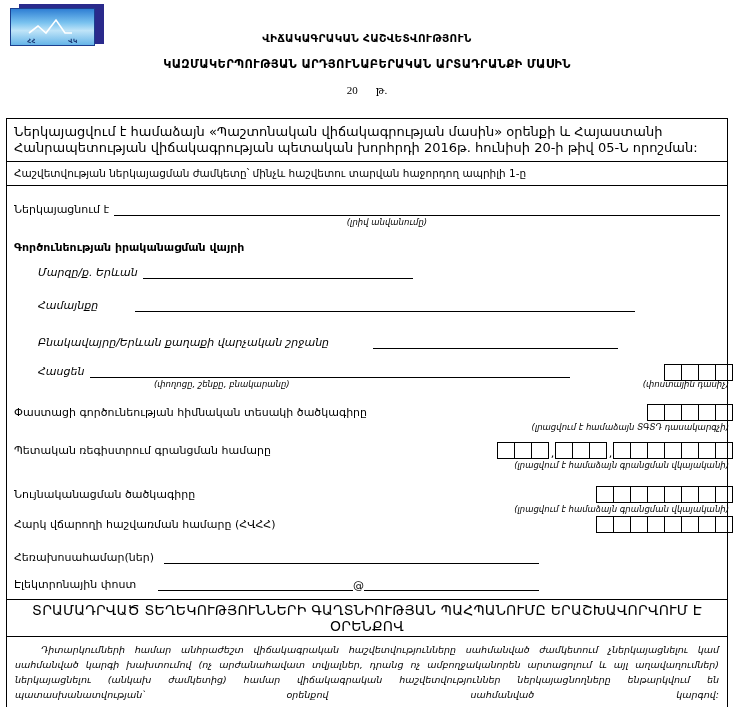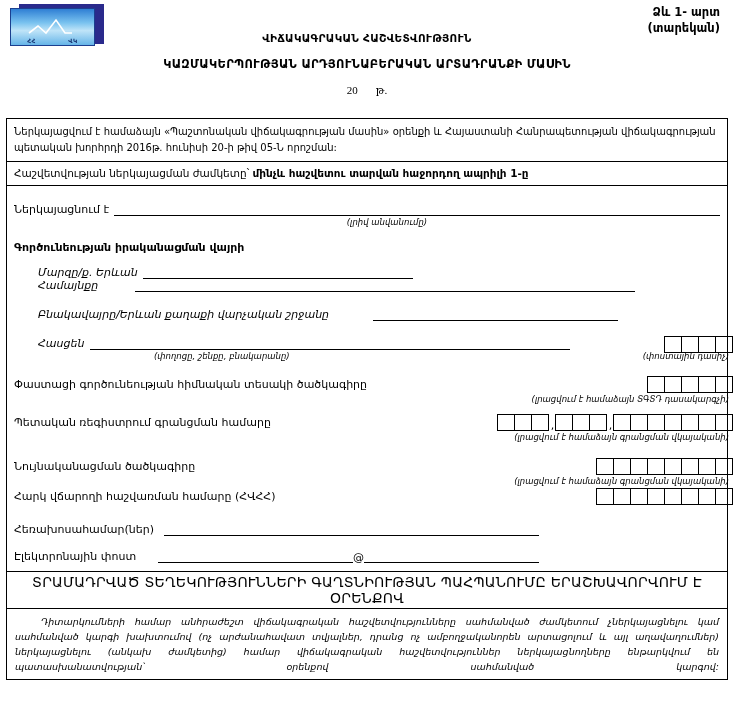--- a/index.html
+++ b/index.html
@@ -102,30 +102,30 @@
     position: absolute;
     left: 6px;
     top: 118px;
     width: 722px;
     border: 1px solid #000;
     box-sizing: border-box;
   }
   .row-legal {
     border-bottom: 1px solid #000;
     padding: 5px 7px 5px 7px;
-    font-size: 10px;
+    font-size: 13px;
     line-height: 16px;
   }
   .row-deadline {
     border-bottom: 1px solid #000;
     padding: 4px 7px 4px 7px;
     font-size: 10.5px;
     line-height: 15px;
   }
-  .row-deadline b { font-weight: bold; }
+  .row-deadline b { font-weight: normal; }
 
   .body-area {
     padding: 8px 7px 2px 7px;
     position: relative;
   }
 
   .fld {
     display: flex;
     align-items: flex-end;
     font-size: 11px;
@@ -218,24 +218,20 @@
         <svg width="83" height="36" viewBox="0 0 83 36">
           <polyline points="18,24 27,17 35,24 45,11 54,24 61,24" fill="none" stroke="#ffffff" stroke-width="1.6"></polyline>
         </svg>
         <div class="logo-sub">
           <span>ՀՀ</span>
           <span>ՎԿ</span>
         </div>
       </div>
     </div>
 
-    <div class="form-code">
-      <div>Ձև  1- արտ</div>
-      <div>(տարեկան)</div>
-    </div>
 
     <div class="title-block">
       <div class="title-line">ՎԻՃԱԿԱԳՐԱԿԱՆ ՀԱՇՎԵՏՎՈՒԹՅՈՒՆ</div>
       <div class="title-line main">ԿԱԶՄԱԿԵՐՊՈՒԹՅԱՆ ԱՐԴՅՈՒՆԱԲԵՐԱԿԱՆ ԱՐՏԱԴՐԱՆՔԻ ՄԱՍԻՆ</div>
       <div class="year-line">
         <span>20</span><span class="suffix">թ.</span>
       </div>
     </div>
   </div>
 
@@ -256,26 +252,26 @@
       <div class="hint" style="margin-top:1px; margin-left:40px;">(լրիվ անվանումը)</div>
 
 
       <div class="section-head">Գործունեության իրականացման վայրի</div>
 
       <div class="fld indent" style="margin-top:12px;">
         <span class="lbl ital">Մարզը/ք. Երևան</span>
         <span class="rule" style="width:270px;"></span>
       </div>
 
-      <div class="fld indent" style="margin-top:0;gap:37px;">
+      <div class="fld indent" style="margin-top:20px;gap:37px;">
         <span class="lbl ital">Համայնքը</span>
         <span class="rule" style="width:500px; margin-left:0;"></span>
       </div>
 
-      <div class="fld indent" style="margin-top:16px;gap:39px;">
+      <div class="fld indent" style="margin-top:24px;gap:39px;">
         <span class="lbl ital">Բնակավայրը/Երևան քաղաքի վարչական շրջանը</span>
         <span class="rule" style="width:245px;"></span>
       </div>
 
       <div class="fld indent" style="margin-top:16px; position:relative;">
         <span class="lbl ital">Հասցեն</span>
         <span class="rule" style="width:480px;"></span>
         <span class="boxes" style="position:absolute; right:-13px; bottom:-3px;">
           <span class="cell"></span>
           <span class="cell"></span>

